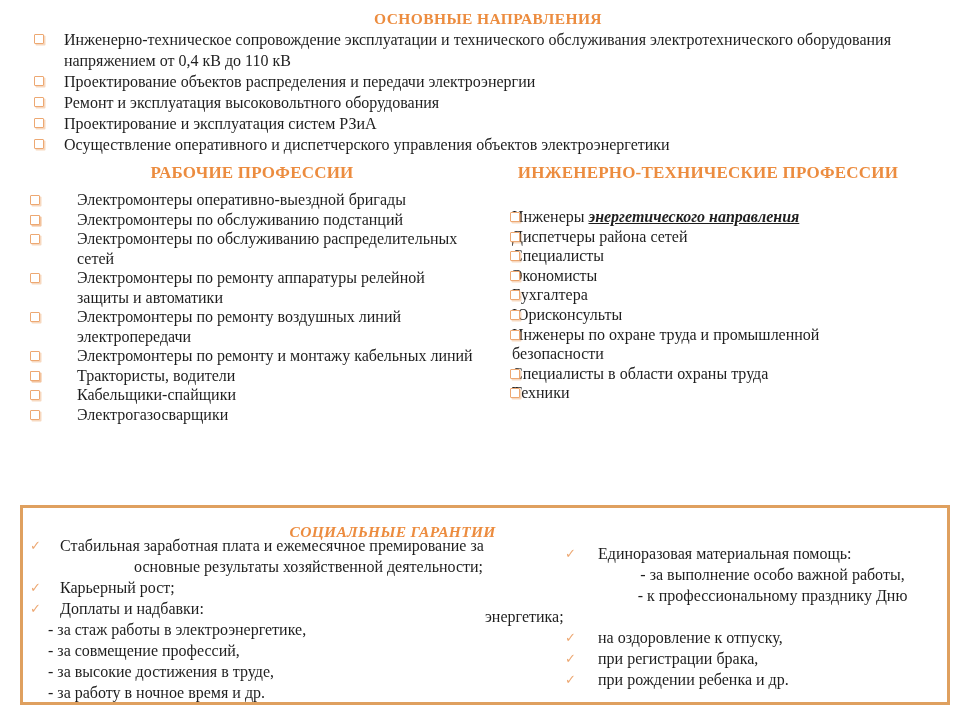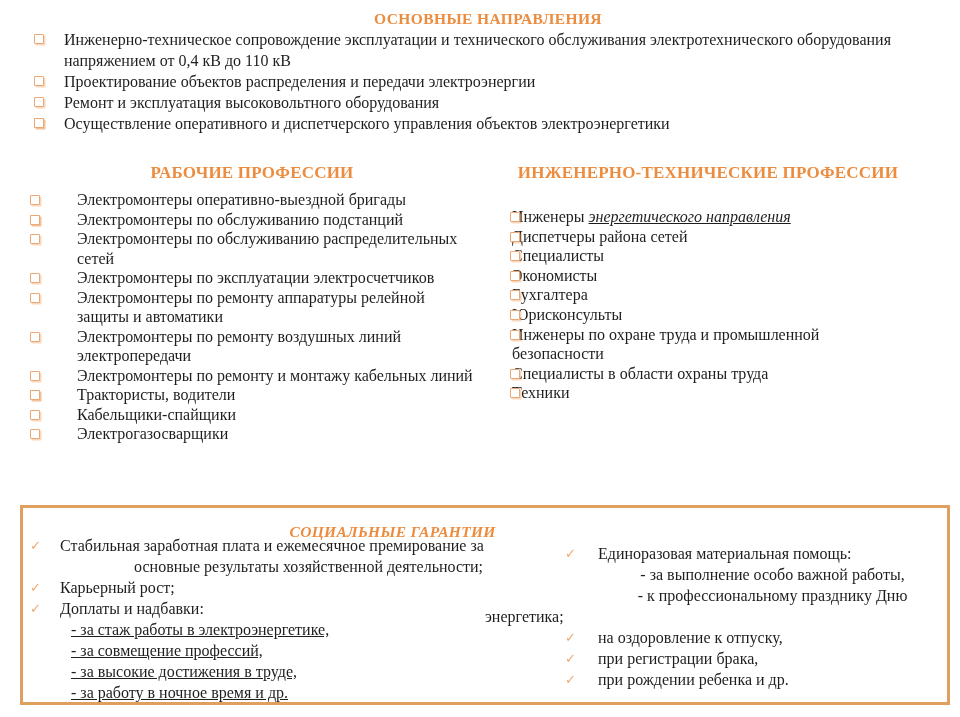--- a/index.html
+++ b/index.html
@@ -50,70 +50,69 @@
     top:5px;left:30px;width:8px;height:8px;
     border:1.5px solid var(--bullet);
     border-radius:1px;background:#fff;
     box-shadow:1.5px 1.5px 0 rgba(237,168,114,.45);
   }
   .bullet.check{
     top:0;color:var(--bullet);
     font-family:"DejaVu Sans",sans-serif;
     font-size:13px;font-weight:bold;
   }
-  .em{font-weight:normal;font-style:italic;text-decoration:underline;}
+  .em{font-weight:bold;font-style:italic;text-decoration:underline;}
 
   
   .social-box{
     position:absolute;top:505px;left:20px;width:930px;height:200px;
     border:3px solid var(--border);box-sizing:border-box;background:#fff;
   }
   .title-social{
     position:absolute;top:15px;left:0;width:80%;
     text-align:center;font-size:15.5px;font-style:italic;letter-spacing:.3px;
   }
   .list-social{position:absolute;font-size:16px;}
   .list-social li{line-height:21px;}
   .social-left{top:27px;left:0;width:460px;}
   .social-left li.b-check{padding-left:37px;}
   .social-left li.b-cont{padding-left:37px;text-align:right;}
-  .social-left li.b-sub{padding-left:48px;text-decoration:underline;}
+  .social-left li.b-sub{padding-left:25px;}
   .social-left .bullet.check{left:7px;}
   .social-right{top:35px;left:460px;width:464px;}
   .social-right li.b-check{padding-left:115px;}
   .social-right li.b-sub{padding-left:115px;text-align:center;}
   .social-right li.b-wrap{padding-left:2px;}
   .social-right .bullet.check{left:82px;}
 </style>
 </head>
 <body>
 
 <div class="page">
 
   <h1 class="title-main">ОСНОВНЫЕ НАПРАВЛЕНИЯ</h1>
 
   <ul class="list-main">
       <li class="b-check"><span class="bullet square"></span><span>Инженерно-техническое сопровождение эксплуатации и технического обслуживания электротехнического оборудования</span></li>
       <li class="b-cont"><span>напряжением от 0,4 кВ до 110 кВ</span></li>
       <li class="b-check"><span class="bullet square"></span><span>Проектирование объектов распределения и передачи электроэнергии</span></li>
       <li class="b-check"><span class="bullet square"></span><span>Ремонт и эксплуатация высоковольтного оборудования</span></li>
-      <li class="b-check"><span class="bullet square"></span></li>
+      <li class="b-check"><span class="bullet square"></span><span>Проектирование и эксплуатация систем РЗиА</span></li>
       <li class="b-check"><span class="bullet square"></span><span>Осуществление оперативного и диспетчерского управления объектов электроэнергетики</span></li>
     </ul>
 
   <div class="columns">
     <div class="col-left">
       <h2 class="title-col">РАБОЧИЕ ПРОФЕССИИ</h2>
       <ul class="list-workers">
           <li class="b-check"><span class="bullet square"></span><span>Электромонтеры оперативно-выездной бригады</span></li>
           <li class="b-check"><span class="bullet square"></span></li>
           <li class="b-check"><span class="bullet square"></span><span>Электромонтеры по обслуживанию подстанций</span></li>
           <li class="b-check"><span class="bullet square"></span><span>Электромонтеры по обслуживанию распределительных</span></li>
           <li class="b-cont"><span>сетей</span></li>
-          <li class="b-check"><span class="bullet square"></span><span>Электромонтеры по эксплуатации электросчетчиков</span></li>
           <li class="b-check"><span class="bullet square"></span><span>Электромонтеры по ремонту аппаратуры релейной</span></li>
           <li class="b-cont"><span>защиты и автоматики</span></li>
           <li class="b-check"><span class="bullet square"></span><span>Электромонтеры по ремонту воздушных линий</span></li>
           <li class="b-cont"><span>электропередачи</span></li>
           <li class="b-check"><span class="bullet square"></span><span>Электромонтеры по ремонту и монтажу кабельных линий</span></li>
           <li class="b-check"><span class="bullet square"></span></li>
           <li class="b-check"><span class="bullet square"></span><span>Трактористы, водители</span></li>
           <li class="b-check"><span class="bullet square"></span><span>Кабельщики-спайщики</span></li>
           <li class="b-check"><span class="bullet square"></span><span>Электрогазосварщики</span></li>
         </ul>

